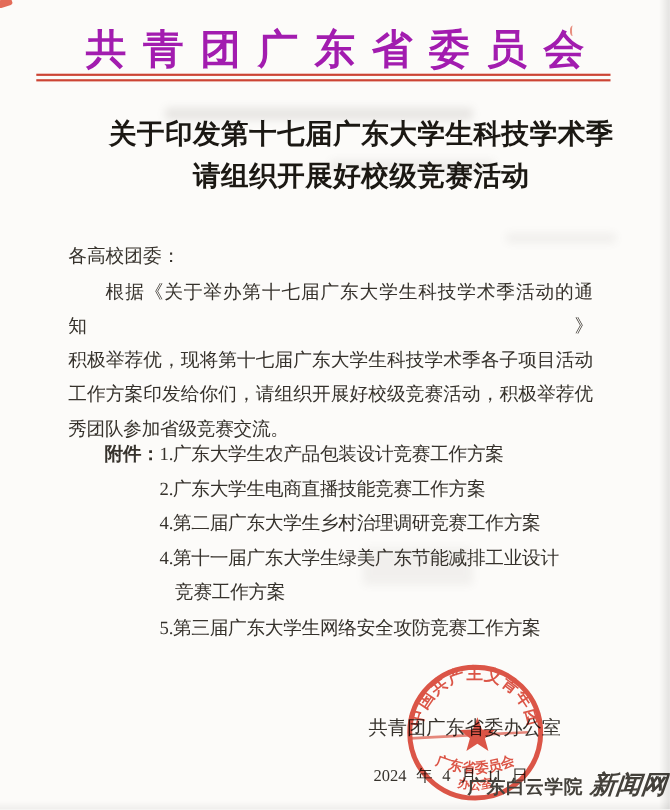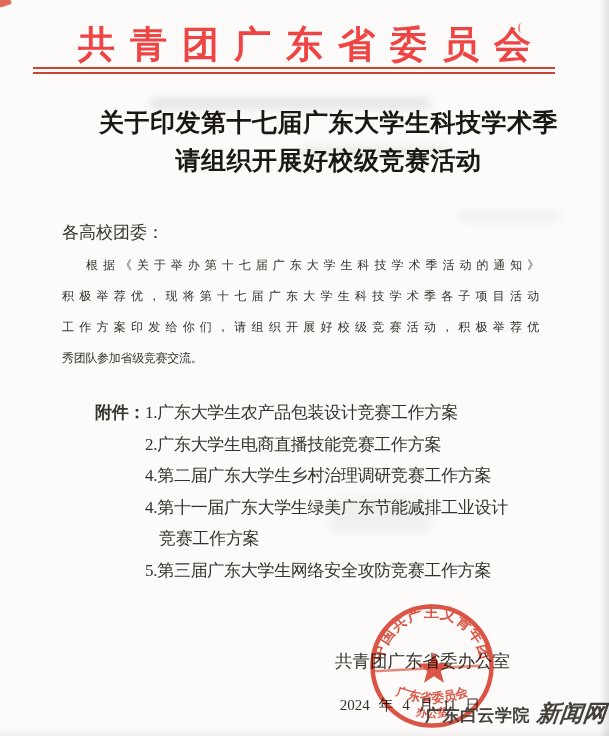--- a/index.html
+++ b/index.html
@@ -6,30 +6,30 @@
   body{width:609px;height:736px;background:#efeeec;}
 
   .page{position:relative;width:609px;height:736px;background:#fcfbf9;overflow:hidden;
         font-family:"Liberation Serif",serif;color:#36322c;}
   .page::after{content:"";position:absolute;top:0;right:0;bottom:0;width:10px;
         background:linear-gradient(to right, rgba(0,0,0,0), rgba(0,0,0,0.10));pointer-events:none;}
   .page::before{content:"";position:absolute;left:0;right:0;bottom:0;height:8px;
         background:linear-gradient(to bottom, rgba(0,0,0,0), rgba(0,0,0,0.05));pointer-events:none;}
 
   .masthead{position:absolute;top:20px;left:0;width:100%;text-align:center;
-        font-size:37px;font-weight:bold;color:#ef4444;letter-spacing:15px;text-indent:15px;white-space:nowrap;}
+        font-size:37px;font-weight:bold;color:#a21caf;letter-spacing:15px;text-indent:15px;white-space:nowrap;}
   .double-rule{position:absolute;top:67px;left:33px;width:522px;height:7px;
         border-top:2.5px solid #cc4434;border-bottom:2.5px solid #cc4434;box-sizing:border-box;}
 
   .doc-title{position:absolute;top:104px;left:0;width:100%;text-align:center;
         font-size:25px;font-weight:bold;line-height:38px;color:#1b1813;letter-spacing:0.5px;padding-left:24px;}
 
   .salutation{position:absolute;top:221px;left:62px;font-size:17px;}
 
-  .paragraph{position:absolute;top:250px;left:62px;width:477px;font-size:12px;
+  .paragraph{position:absolute;top:250px;left:62px;width:477px;font-size:17px;
         line-height:31px;letter-spacing:-0.3px;}
   .pline{text-align:justify;text-align-last:justify;}
   .pline.first{text-indent:2em;}
   .pline.last{text-align:left;text-align-last:left;}
 
   .attachments{position:absolute;top:397px;left:95px;font-size:17px;line-height:31.5px;
         letter-spacing:-0.3px;display:flex;}
   .att-label{flex:none;font-weight:bold;}
   .att-items{width:376px;}
   .att-item{padding-left:14px;text-indent:-14px;}

